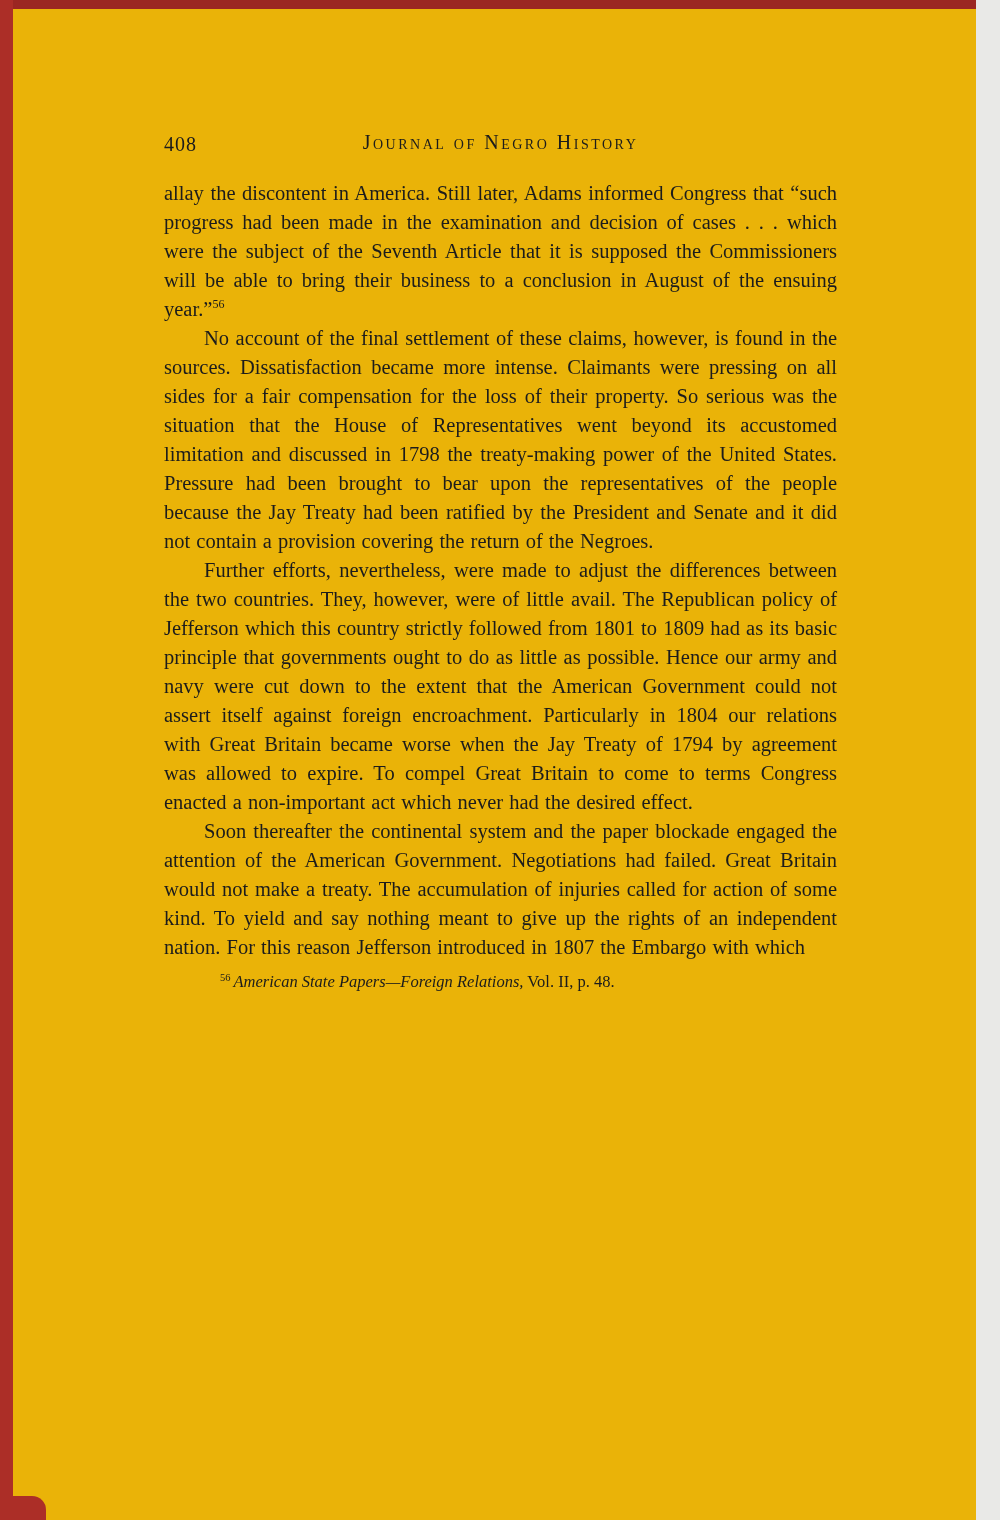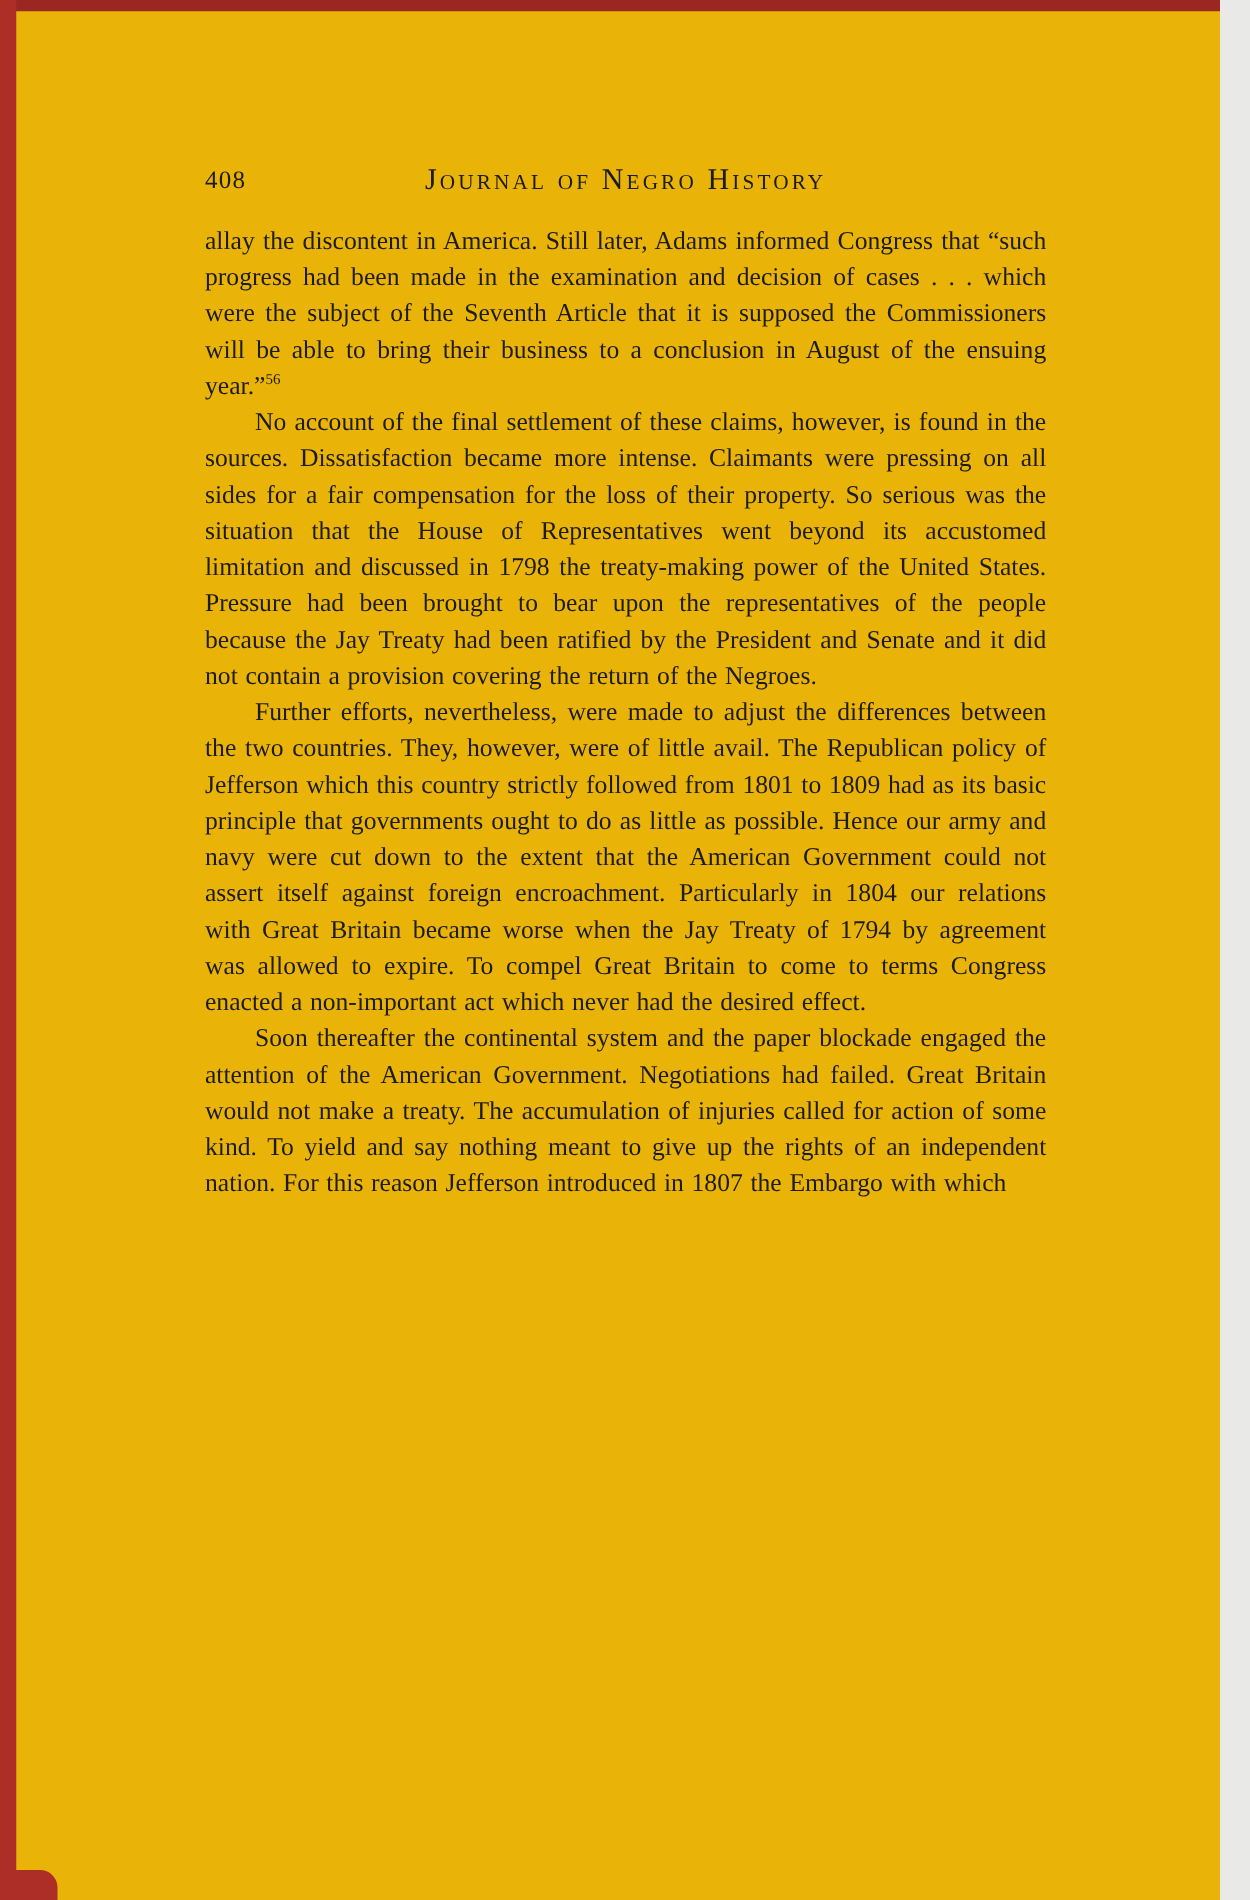--- a/index.html
+++ b/index.html
@@ -47,21 +47,21 @@
   .pagenum {
     position: absolute;
     left: 0; top: 2px;
     font-size: 20px;
     letter-spacing: 1px;
   }
   .journal-title {
     display: block;
     text-align: center;
     font-variant: small-caps;
-    font-size: 24px;
+    font-size: 20px;
     letter-spacing: 2.5px;
   }
 
   .body p {
     font-size: 20.5px;
     line-height: 29px;
     text-align: justify;
     text-indent: 40px;
     word-spacing: 1px;
     font-family: Liberation Serif, serif;
@@ -102,16 +102,17 @@
     <div class="body">
 
       <p class="noindent"><span>allay the discontent in America.  Still later, Adams informed Congress that “such progress had been made in the examination and decision of cases . . . which were the subject of the Seventh Article that it is supposed the Commissioners will be able to bring their business to a conclusion in August of the ensuing year.”</span><sup>56</sup></p>
 
       <p>No account of the final settlement of these claims, however, is found in the sources.  Dissatisfaction became more intense.  Claimants were pressing on all sides for a fair compensation for the loss of their property.  So serious was the situation that the House of Representatives went beyond its accustomed limitation and discussed in 1798 the treaty-making power of the United States.  Pressure had been brought to bear upon the representatives of the people because the Jay Treaty had been ratified by the President and Senate and it did not contain a provision covering the return of the Negroes.</p>
 
       <p>Further efforts, nevertheless, were made to adjust the differences between the two countries.  They, however, were of little avail.  The Republican policy of Jefferson which this country strictly followed from 1801 to 1809 had as its basic principle that governments ought to do as little as possible.  Hence our army and navy were cut down to the extent that the American Government could not assert itself against foreign encroachment.  Particularly in 1804 our relations with Great Britain became worse when the Jay Treaty of 1794 by agreement was allowed to expire.  To compel Great Britain to come to terms Congress enacted a non-important act which never had the desired effect.</p>
 
       <p>Soon thereafter the continental system and the paper blockade engaged the attention of the American Government.  Negotiations had failed.  Great Britain would not make a treaty.  The accumulation of injuries called for action of some kind.  To yield and say nothing meant to give up the rights of an independent nation.  For this reason Jefferson introduced in 1807 the Embargo with which</p>
 
+      <div class="footnote"><sup>56</sup><span class="fn-italic">American State Papers—Foreign Relations,</span><span> Vol. II, p. 48.</span></div>
 
     </div>
   </div>
 </div>
 
 </body></html>

